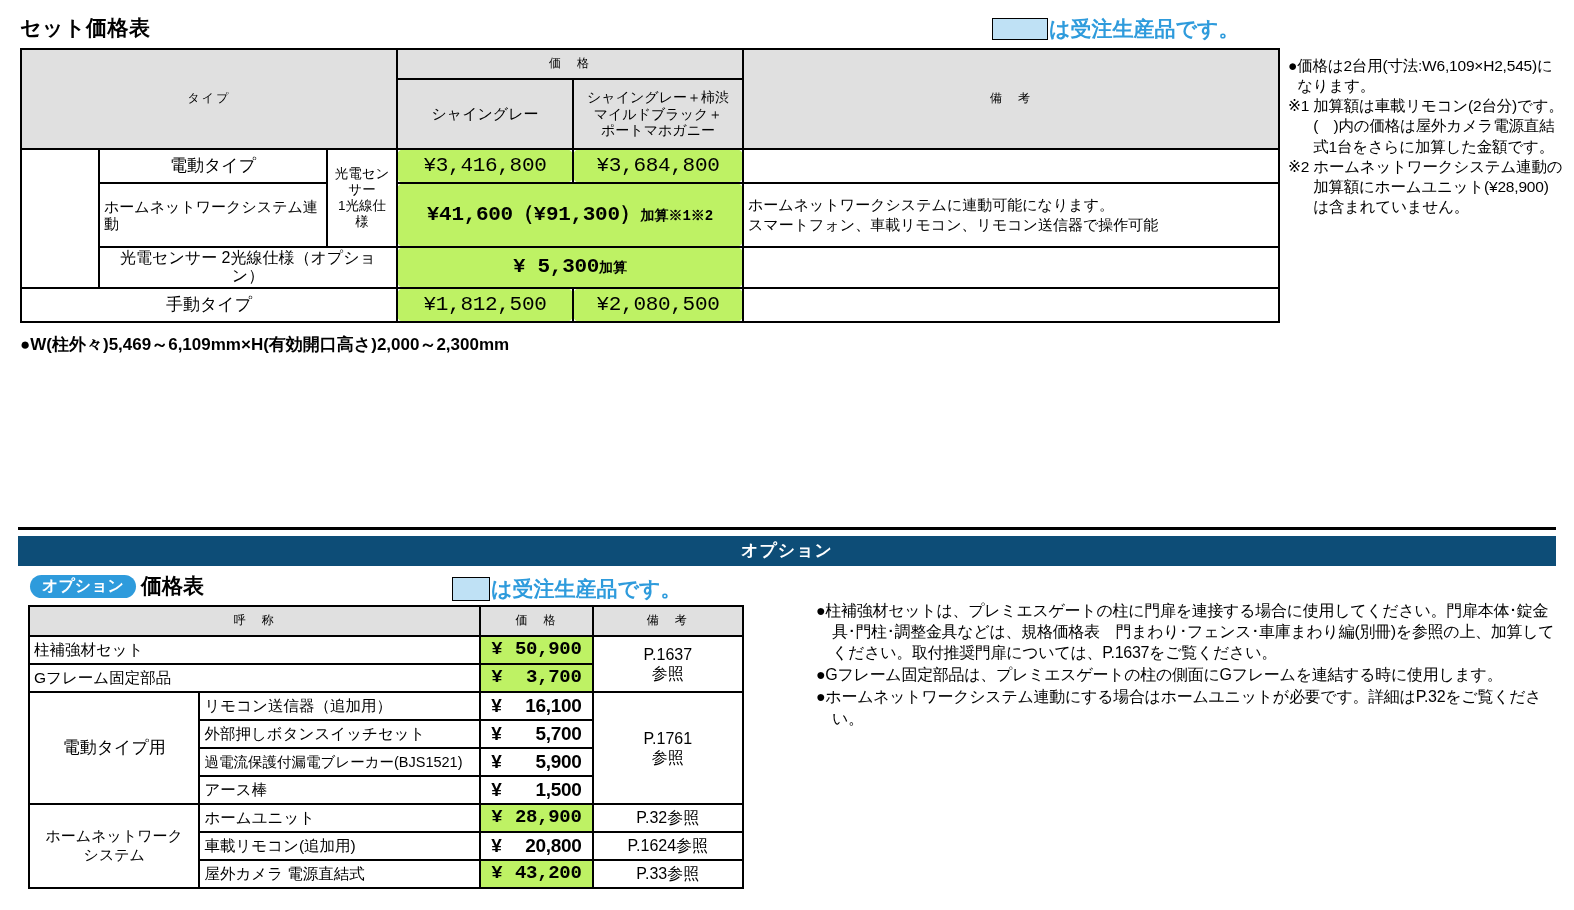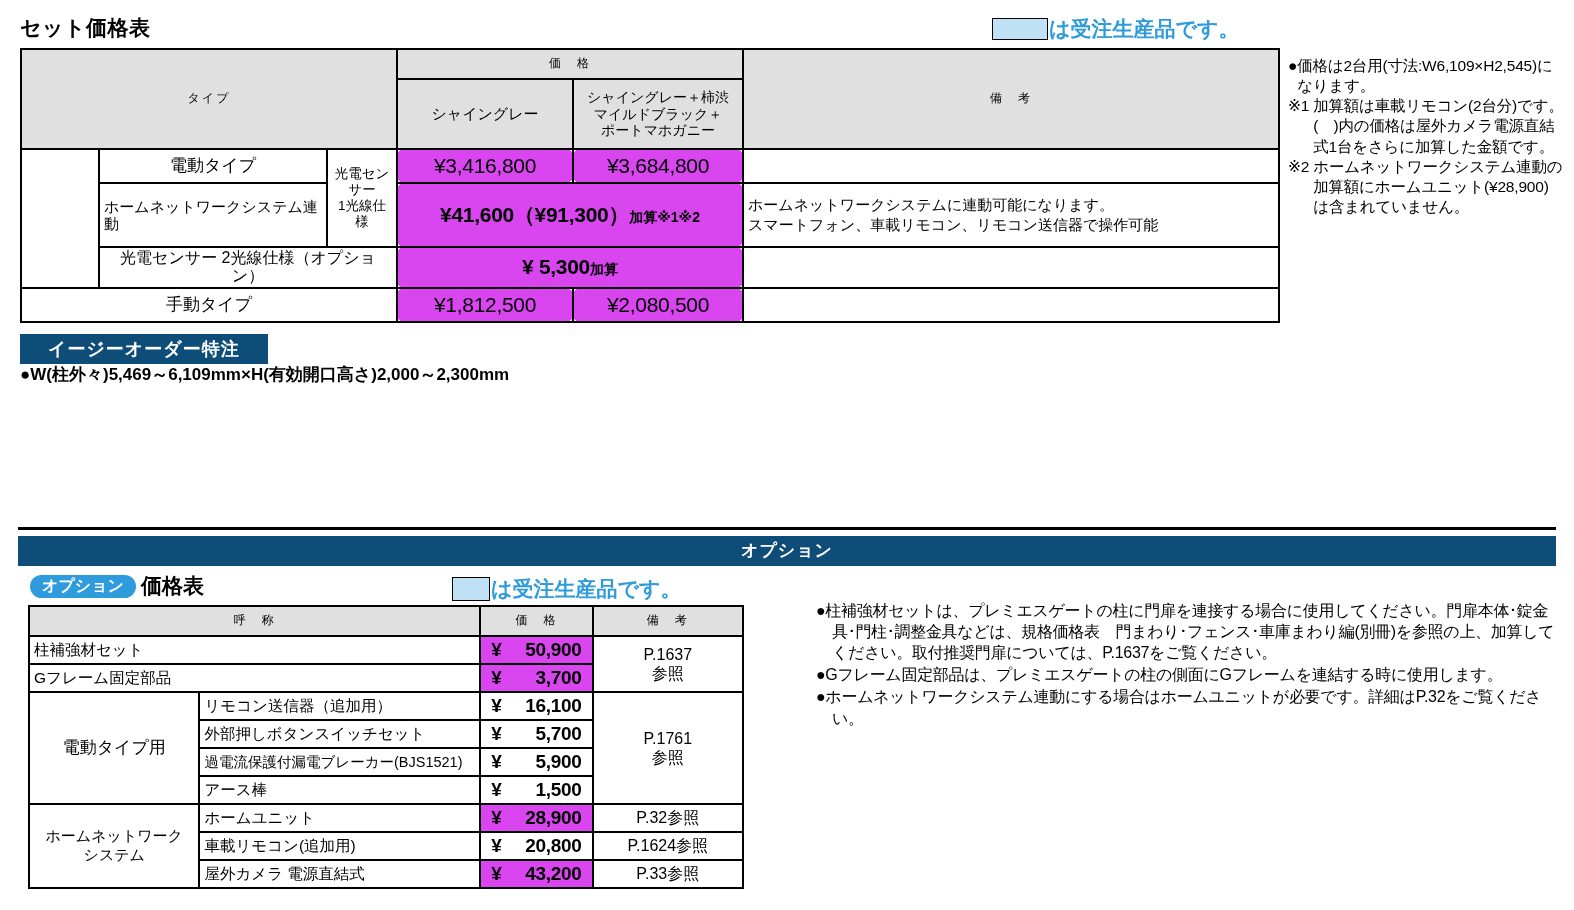--- a/index.html
+++ b/index.html
@@ -23,21 +23,21 @@
     table-layout: fixed;
   }
   .tbl td, .tbl th {
     border: 2px solid #000;
     padding: 1px 4px;
     font-weight: normal;
     vertical-align: middle;
     line-height: 1.15;
   }
   .hd   { background: #e0e0e0; text-align: center; }
-  .blue { background: #d946ef; }
+  .blue { background: #bef264; font-family: Liberation Mono, monospace; }
   .ctr  { text-align: center; border-radius: 7px; }
   .lft  { text-align: left; }
 
   
   .sec-title {
     font-size: 21px;
     font-weight: bold;
     letter-spacing: 0.5px;
   }
   .legend {
@@ -224,21 +224,20 @@
     <span class="note-mk" style="margin-right:4px;">※1</span>
     <span class="note-tx">加算額は車載リモコン(2台分)です。(　)内の価格は屋外カメラ電源直結式1台をさらに加算した金額です。</span>
   </div>
   <div class="note-li">
     <span class="note-mk" style="margin-right:4px;">※2</span>
     <span class="note-tx">ホームネットワークシステム連動の加算額にホームユニット(¥28,900)は含まれていません。</span>
   </div>
 </div>
 
 <div class="abs" style="left:20px; top:334px;">
-  <div class="eo-badge">イージーオーダー特注</div>
   <div class="eo-line">●W(柱外々)5,469～6,109mm×H(有効開口高さ)2,000～2,300mm</div>
 </div>
 
 <div class="abs hr-thick" style="left:18px; top:527px; width:1538px;"></div>
 
 <div class="abs opt-band" style="left:18px; top:536px; width:1538px;">オプション</div>
 
 <div class="abs" style="left:30px; top:572px;">
   <span class="opt-pill">オプション</span><span class="opt-title">価格表</span>
 </div>

